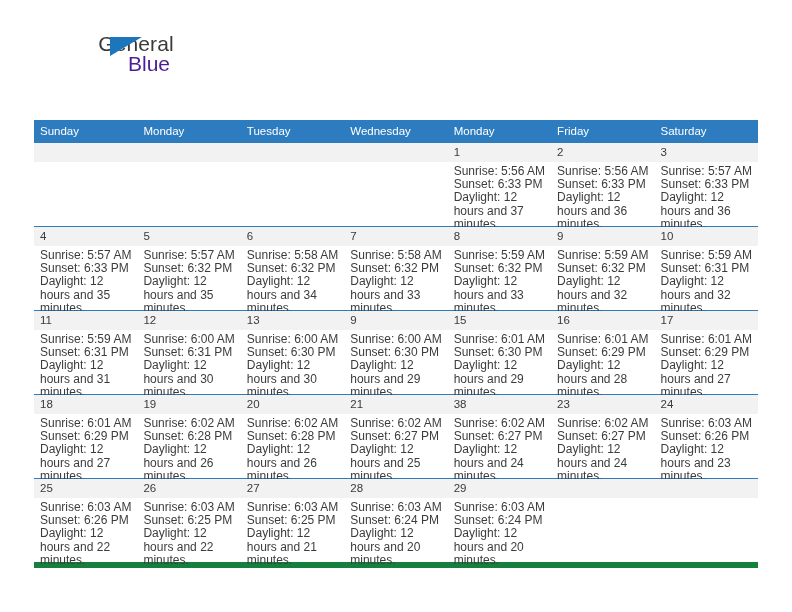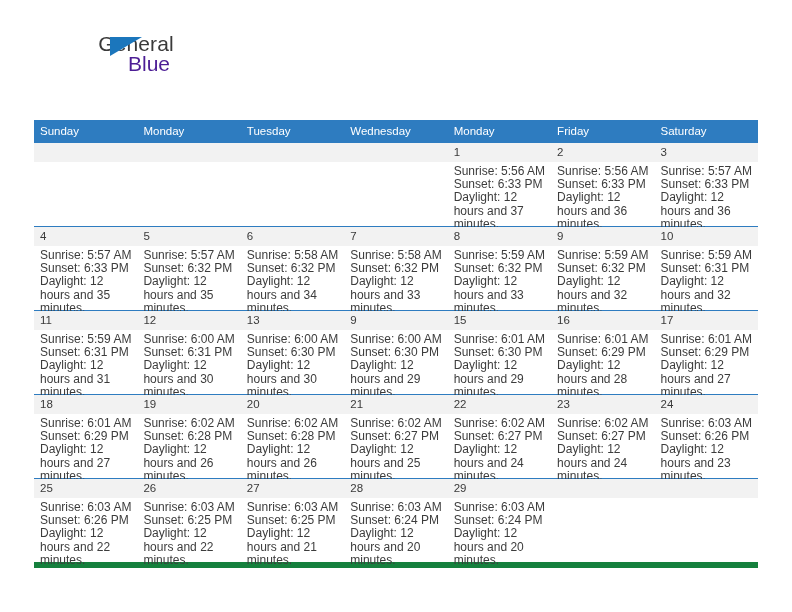--- a/index.html
+++ b/index.html
@@ -402,21 +402,21 @@
             <div class="daynum">21</div>
             <div class="details">
               <div>Sunrise: 6:02 AM</div>
               <div>Sunset: 6:27 PM</div>
               <div class="daylight">Daylight: 12 hours and 25 minutes.</div>
             </div>
           </div>
         </td>
         <td>
           <div class="cell-inner">
-            <div class="daynum">22</div>
+            <div class="daynum">38</div>
             <div class="details">
               <div>Sunrise: 6:02 AM</div>
               <div>Sunset: 6:27 PM</div>
               <div class="daylight">Daylight: 12 hours and 24 minutes.</div>
             </div>
           </div>
         </td>
         <td>
           <div class="cell-inner">
             <div class="daynum">23</div>

